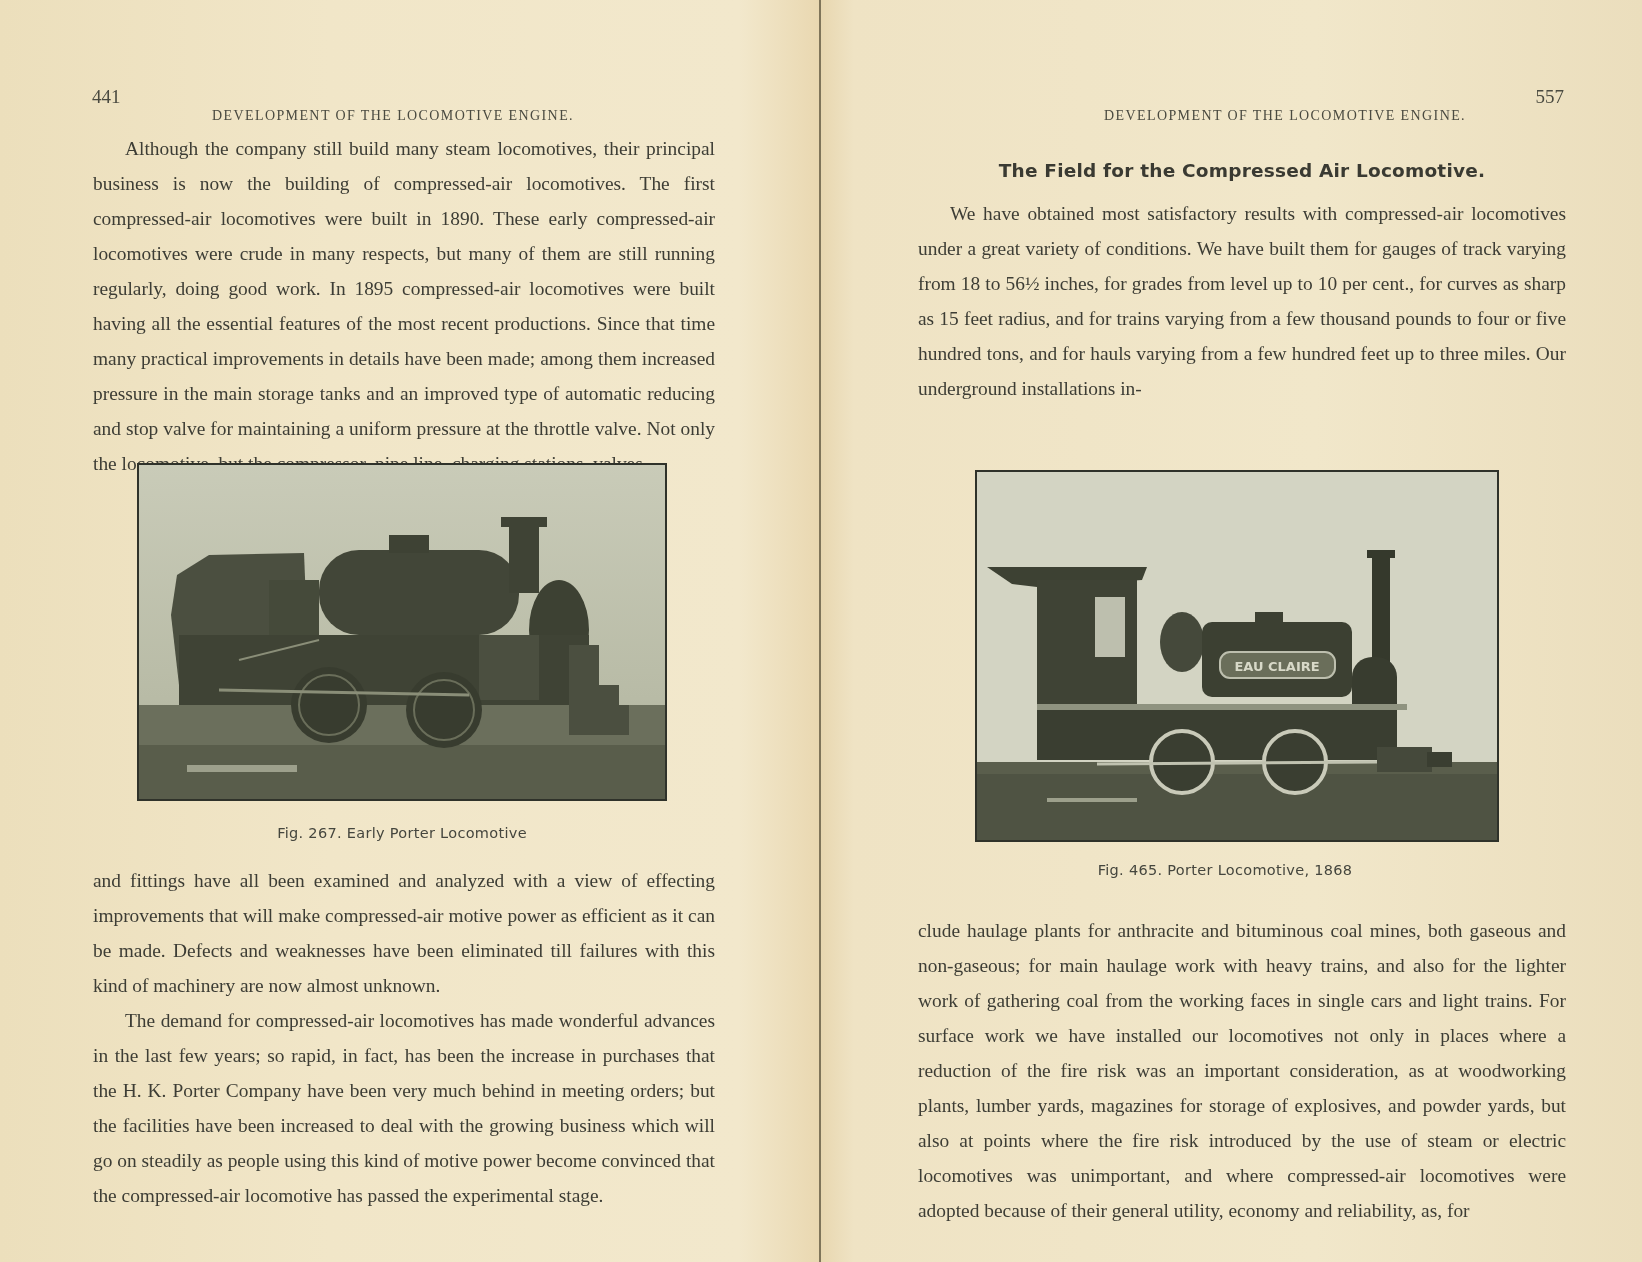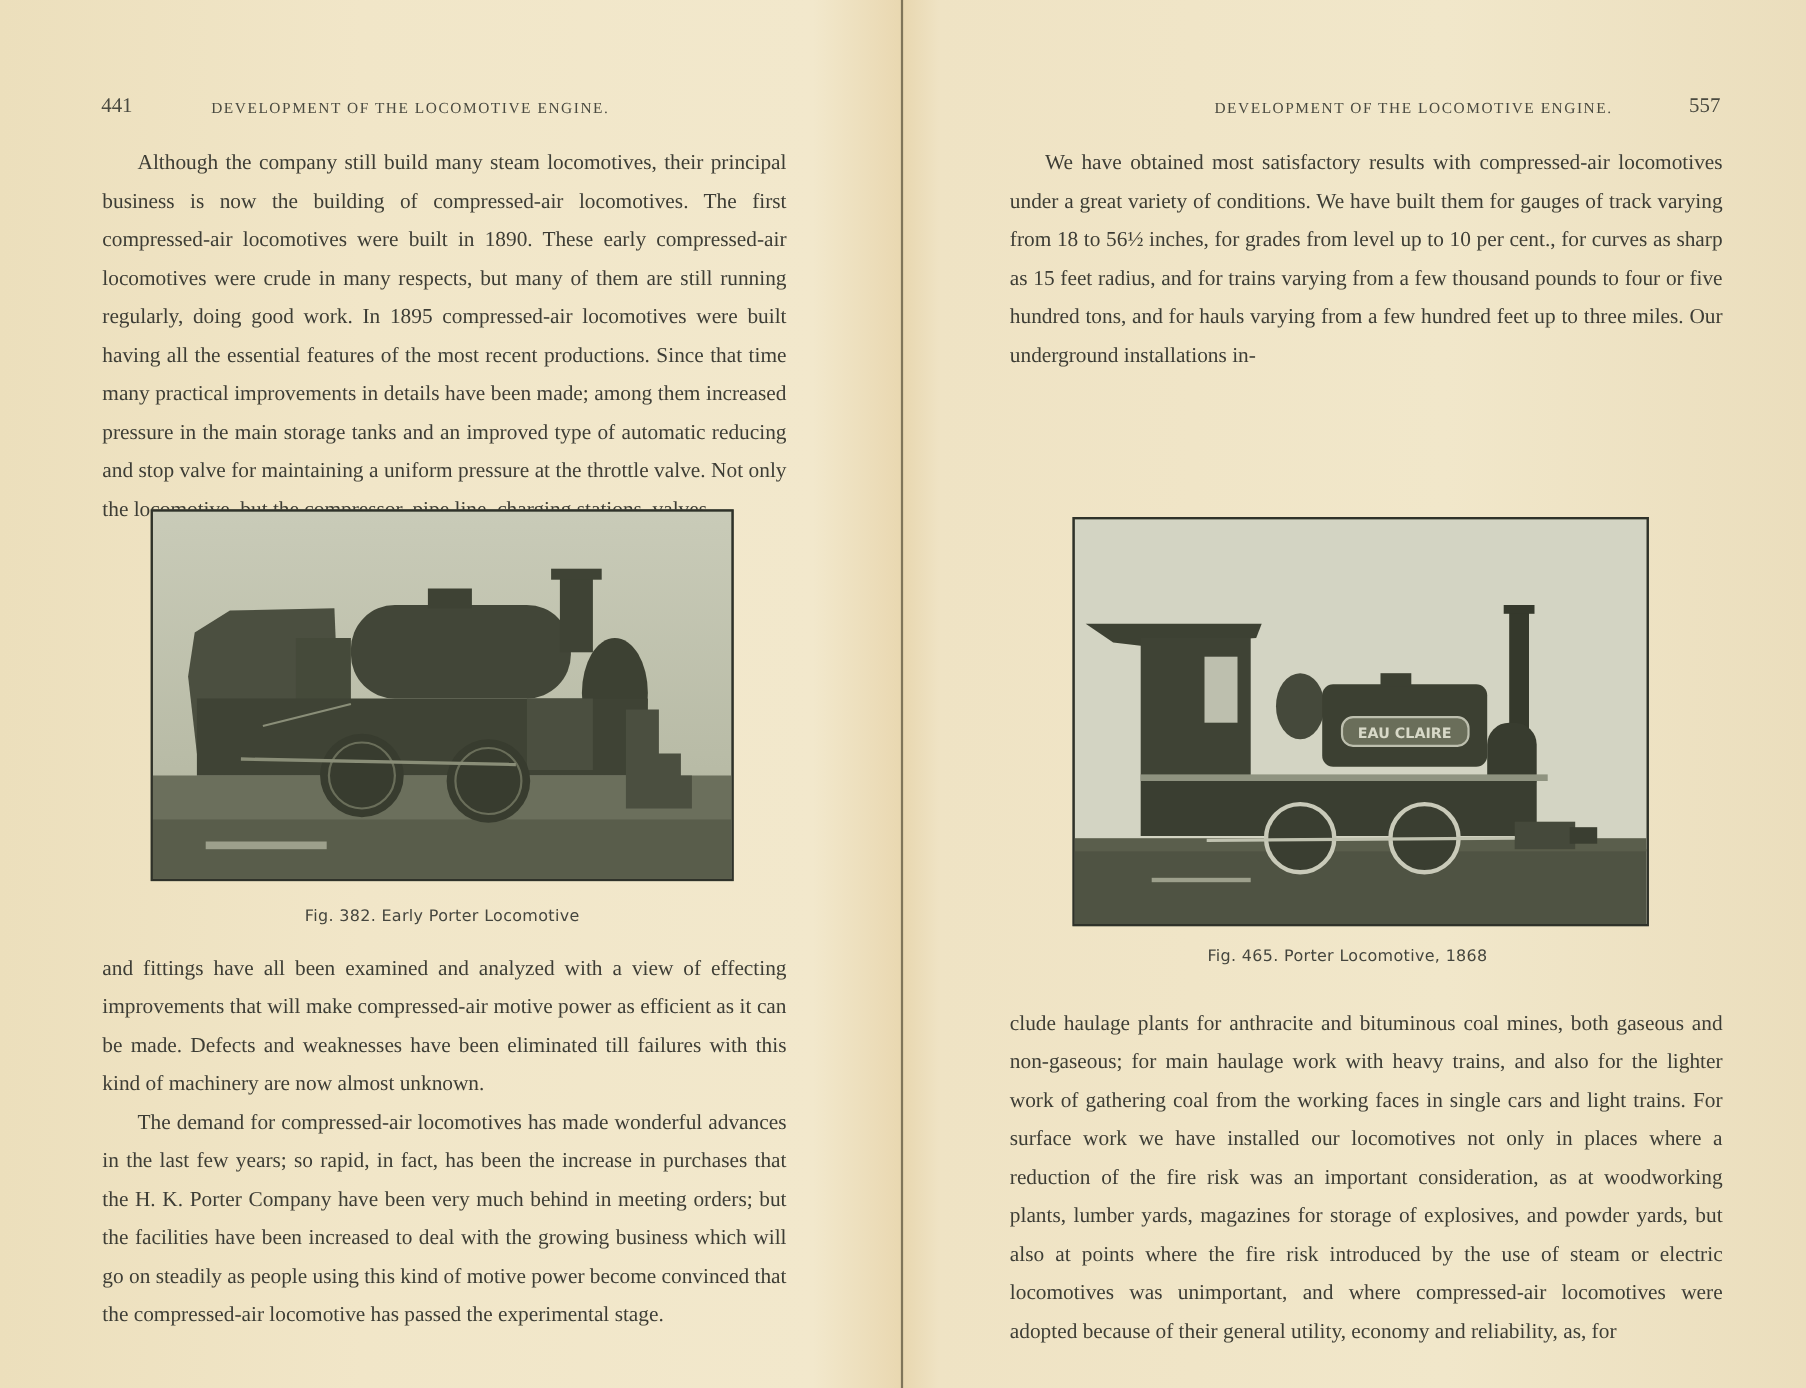--- a/index.html
+++ b/index.html
@@ -23,21 +23,21 @@
 
   .running-head {
     position: absolute; top: 88px; height: 28px;
     font-size: 15px; letter-spacing: 1.4px; color: #4a4a40;
   }
   .left .running-head { left: 92px; width: 624px; }
   .right .running-head { left: 96px; width: 646px; }
   .page-num { position: absolute; top: -2px; font-size: 19px; letter-spacing: 0; }
   .left .page-num { left: 0; }
   .right .page-num { right: 0; }
-  .head-title { position: absolute; top: 4px; text-transform: uppercase; font-size: 14px; }
+  .head-title { position: absolute; top: 20px; text-transform: uppercase; font-size: 14px; margin-left: 20px; }
   .left .head-title { left: 100px; }
   .right .head-title { right: 98px; }
 
   .text-block {
     position: absolute;
     font-size: 19.4px; line-height: 35px;
     text-align: justify; color: #3d3d35;
   }
   .text-block p { margin: 0; }
   .text-block p.indent { text-indent: 32px; }
@@ -119,36 +119,37 @@
 
           <circle cx="190" cy="240" r="38" fill="#383c2f"></circle>
           <circle cx="190" cy="240" r="30" fill="none" stroke="#6a6e5a" stroke-width="2"></circle>
           <circle cx="305" cy="245" r="38" fill="#383c2f"></circle>
           <circle cx="305" cy="245" r="30" fill="none" stroke="#6a6e5a" stroke-width="2"></circle>
           <line x1="80" y1="225" x2="330" y2="230" stroke="#8a8e78" stroke-width="3"></line>
           <line x1="100" y1="195" x2="180" y2="175" stroke="#8a8e78" stroke-width="2"></line>
           <rect x="48" y="300" width="110" height="7" fill="#9da08c"></rect>
         </svg>
       </div>
-      <div class="fig-caption">Fig. 382.  Early Porter Locomotive</div>
+      <div class="fig-caption">Fig. 267.  Early Porter Locomotive</div>
     </div>
 
     <div class="text-block tb2">
       <p class="noindent">and fittings have all been examined and analyzed with a view of effecting improvements that will make compressed-air motive power as efficient as it can be made. Defects and weaknesses have been eliminated till failures with this kind of machinery are now almost unknown.</p>
       <p class="indent">The demand for compressed-air locomotives has made wonderful advances in the last few years; so rapid, in fact, has been the increase in purchases that the H. K. Porter Company have been very much behind in meeting orders; but the facilities have been increased to deal with the growing business which will go on steadily as people using this kind of motive power become convinced that the compressed-air locomotive has passed the experimental stage.</p>
     </div>
   </div>
 
   <div class="page right">
     <div class="running-head">
       <span class="head-title">DEVELOPMENT OF THE LOCOMOTIVE ENGINE.</span>
       <span class="page-num">557</span>
     </div>
 
     <div class="text-block tb1">
+      <div class="section-heading">The Field for the Compressed Air Locomotive.</div>
       <p class="indent">We have obtained most satisfactory results with compressed-air locomotives under a great variety of conditions. We have built them for gauges of track varying from 18 to 56½ inches, for grades from level up to 10 per cent., for curves as sharp as 15 feet radius, and for trains varying from a few thousand pounds to four or five hundred tons, and for hauls varying from a few hundred feet up to three miles. Our underground installations in-</p>
     </div>
 
     <div class="figure fig268">
       <div class="fig-frame" style="left:141px;">
         <svg viewBox="0 0 520 368" preserveAspectRatio="none">
           <rect x="0" y="0" width="520" height="368" fill="#d3d4c3"></rect>
           <rect x="0" y="300" width="520" height="68" fill="#4f5343"></rect>
           <rect x="0" y="290" width="520" height="12" fill="#5a5e4c"></rect>
 

